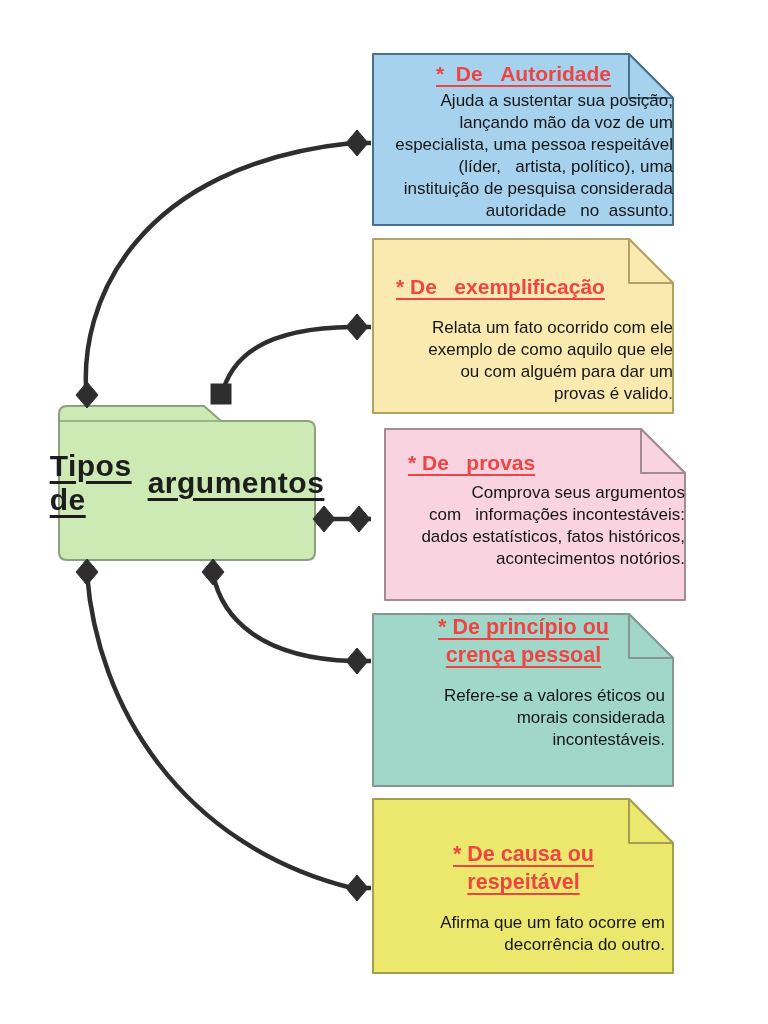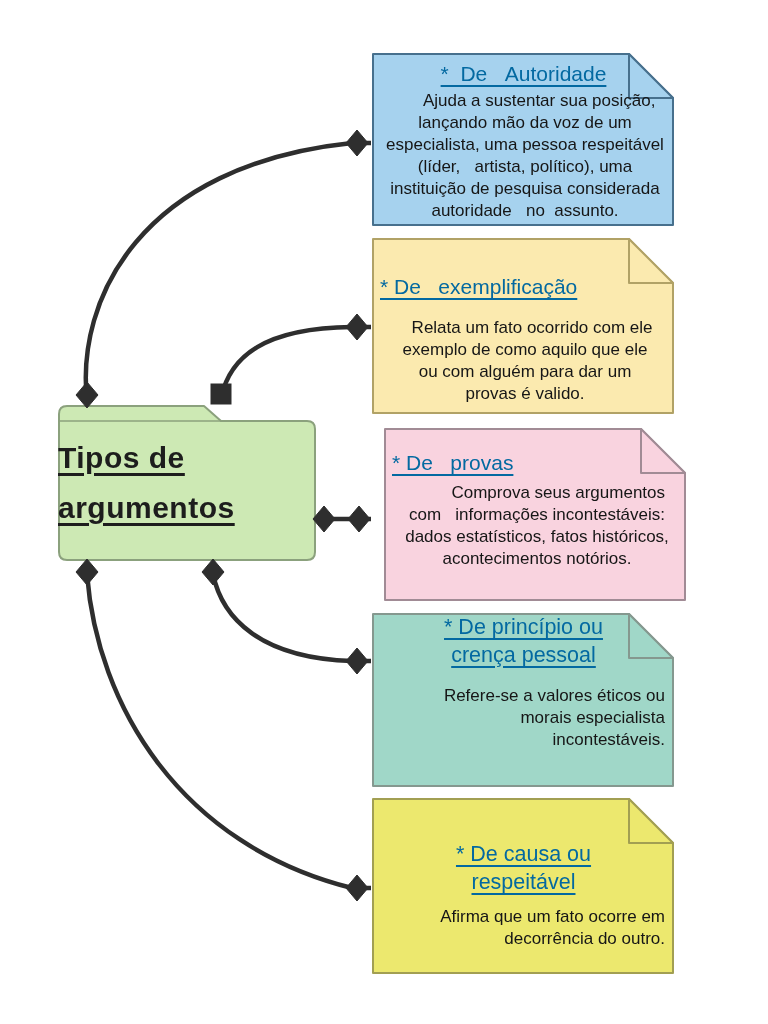--- a/index.html
+++ b/index.html
@@ -12,34 +12,34 @@
     --line:#2e2e2e; --text:#161616;
   }
   html,body{margin:0;padding:0;}
   .canvas{
     position:relative; width:768px; height:1024px; background:#ffffff;
     font-family:"Liberation Sans", sans-serif; color:var(--text); overflow:hidden;
   }
   .note{position:absolute; z-index:2;}
   .note-shape{position:absolute; left:0; top:0; display:block;}
   .note-content{position:absolute; inset:0; z-index:3;}
-  .note-title{font-weight:normal; font-size:21px; line-height:26px; color:#0369a1; white-space:nowrap;}
+  .note-title{font-weight:bold; font-size:21px; line-height:26px; color:#ef4444; white-space:nowrap;}
   .note-title .u{text-decoration:underline; text-decoration-thickness:2px; text-underline-offset:4px;}
   .t-center{text-align:center;}
-  .t-left{text-align:left; padding-left:8px;}
+  .t-left{text-align:left; padding-left:24px;}
   .note-body{font-size:17px; line-height:22px; color:var(--text);}
-  .b-left{text-align:center; padding:0 2px 0 5px;}
+  .b-left{text-align:right; padding:0 2px 0 5px;}
   .b-center{text-align:right; padding:0 10px;}
   .big-title{font-size:21.5px; line-height:28px;}
   
   .center-node{position:absolute; left:58px; top:405px; width:258px; height:156px; z-index:2;}
   .center-node svg{position:absolute; left:0; top:0; display:block;}
   .center-title{
-    position:absolute; inset:0; display:flex; flex-direction:column;
-    align-items:flex-start; justify-content:center; gap:16px; z-index:3;
+    position:absolute; inset:0; display:flex; 
+    align-items:center; justify-content:center; gap:16px; z-index:3;
   }
   .center-title div{
     font-size:30px; line-height:34px; font-weight:bold; color:#1d1d1d;
     text-decoration:underline; text-decoration-thickness:3px; text-underline-offset:5px;
     letter-spacing:0.5px;
   }
   .connectors{position:absolute; left:0; top:0; z-index:4; pointer-events:none;}
   .connectors path.curve{fill:none; stroke:var(--line); stroke-width:4.5px;}
   .connectors polygon, .connectors rect{fill:var(--line); stroke:var(--line); stroke-width:1;}
 </style>
@@ -112,35 +112,35 @@
   <div class="note" style="left:372px;top:613px;width:303px;height:175px">
     <svg class="note-shape" width="303" height="175" aria-hidden="true">
       <path d="M1,1 L257,1 L301,45 L301,173 L1,173 Z" style="fill:var(--n4_fill);stroke:var(--n4_border)" stroke-width="2" stroke-linejoin="round"></path>
       <path d="M257,1 L257,45 L301,45 Z" style="fill:var(--n4_fill);stroke:var(--n4_border)" stroke-width="2" stroke-linejoin="round"></path>
     </svg>
     <div class="note-content" style="">
       <div class="note-title t-center big-title"><span class="u">* De princípio ou</span></div>
       <div class="note-title t-center big-title"><span class="u">crença pessoal</span></div>
       <div class="note-body b-center" style="margin-top:16px">
         <div>Refere-se a valores éticos ou</div>
-        <div>morais especialista</div>
+        <div>morais considerada</div>
         <div>incontestáveis.</div>
       </div>
     </div>
   </div>
 
   <div class="note" style="left:372px;top:798px;width:303px;height:177px">
     <svg class="note-shape" width="303" height="177" aria-hidden="true">
       <path d="M1,1 L257,1 L301,45 L301,175 L1,175 Z" style="fill:var(--n5_fill);stroke:var(--n5_border)" stroke-width="2" stroke-linejoin="round"></path>
       <path d="M257,1 L257,45 L301,45 Z" style="fill:var(--n5_fill);stroke:var(--n5_border)" stroke-width="2" stroke-linejoin="round"></path>
     </svg>
     <div class="note-content" style="padding-top:42px">
       <div class="note-title t-center big-title"><span class="u">* De causa ou</span></div>
       <div class="note-title t-center big-title"><span class="u">respeitável</span></div>
-      <div class="note-body b-center" style="margin-top:10px">
+      <div class="note-body b-center" style="margin-top:16px">
         <div>Afirma que um fato ocorre em</div>
         <div>decorrência do outro.</div>
       </div>
     </div>
   </div>
 
   <svg class="connectors" width="768" height="1024" aria-hidden="true">
 
     <path class="curve" d="M87,400 C76,300 140,165 352,143 L371,143"></path>
 

